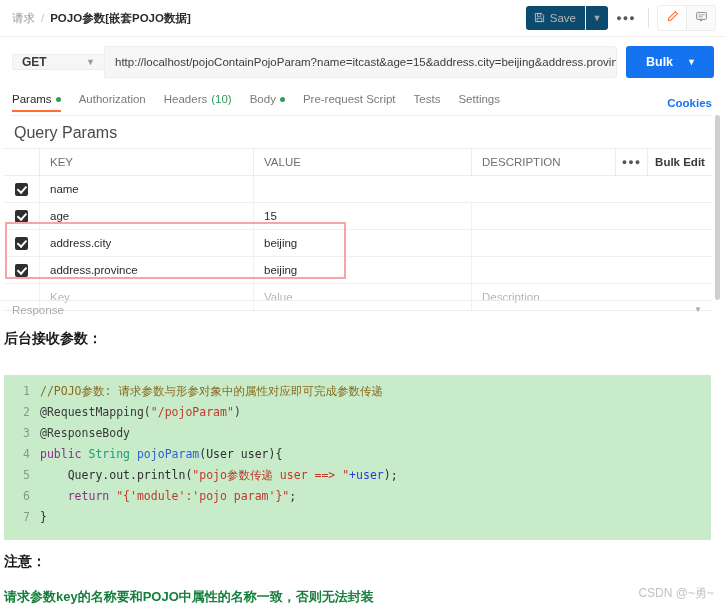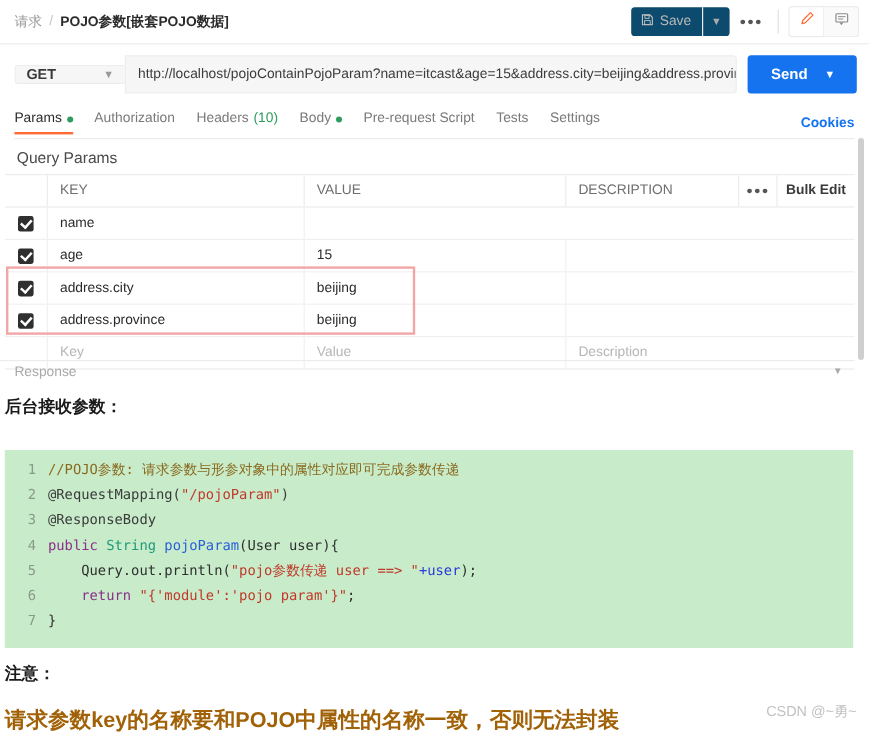--- a/index.html
+++ b/index.html
@@ -159,21 +159,21 @@
     background: #2e9c5e; display: inline-block;
   }
   .tab-count { color: #2e9c5e; }
   .cookies-link {
     position: absolute; right: 0; bottom: 6px;
     font-size: 11.5px; color: #1573ef; font-weight: bold;
   }
 
   
   .qp-title {
-    font-size: 13px;
+    font-size: 16px;
     color: #4a4a4a;
     margin: 8px 0 6px 14px;
   }
   .pm-table {
     margin: 0 12px 0 4px;
     border-top: 1px solid #ececec;
     border-bottom: 1px solid #ececec;
     font-size: 11.5px;
   }
   .pm-row {
@@ -315,23 +315,23 @@
   .tok-type { color: #1f9b7a; }
   .tok-fn { color: #2b5fd9; }
   .tok-str { color: #c0392b; }
   .tok-var { color: #2b3ad9; }
   .tok-plain { color: #2f2f2f; }
 
   #sec-note { top: 553px; }
   .warn-text {
     position: absolute;
     left: 4px; top: 588px;
-    font-size: 18px;
+    font-size: 13px;
     font-weight: bold;
-    color: #a16207;
+    color: #15803d;
   }
   .watermark {
     position: absolute;
     right: 10px; top: 585px;
     font-size: 12px;
     color: #c2c2c2;
   }
 </style>
 </head>
 <body>
@@ -387,21 +387,21 @@
 
   <div class="pm-urlrow">
     <div class="method-box">
       <span>GET</span>
       <span class="method-caret">▼</span>
     </div>
     <div class="url-box">
       <span>http://localhost/pojoContainPojoParam?name=itcast&amp;age=15&amp;address.city=beijing&amp;address.province=be</span>
     </div>
     <div class="send-btn">
-      <span class="send-label">Send</span>
+      <span class="send-label">Bulk</span>
       <span class="send-caret">▼</span>
     </div>
   </div>
 
   <div class="pm-tabs">
     <div class="tab active">
       <span>Params</span>
       <span class="dot-green"></span>
     </div>
     <div class="tab">

